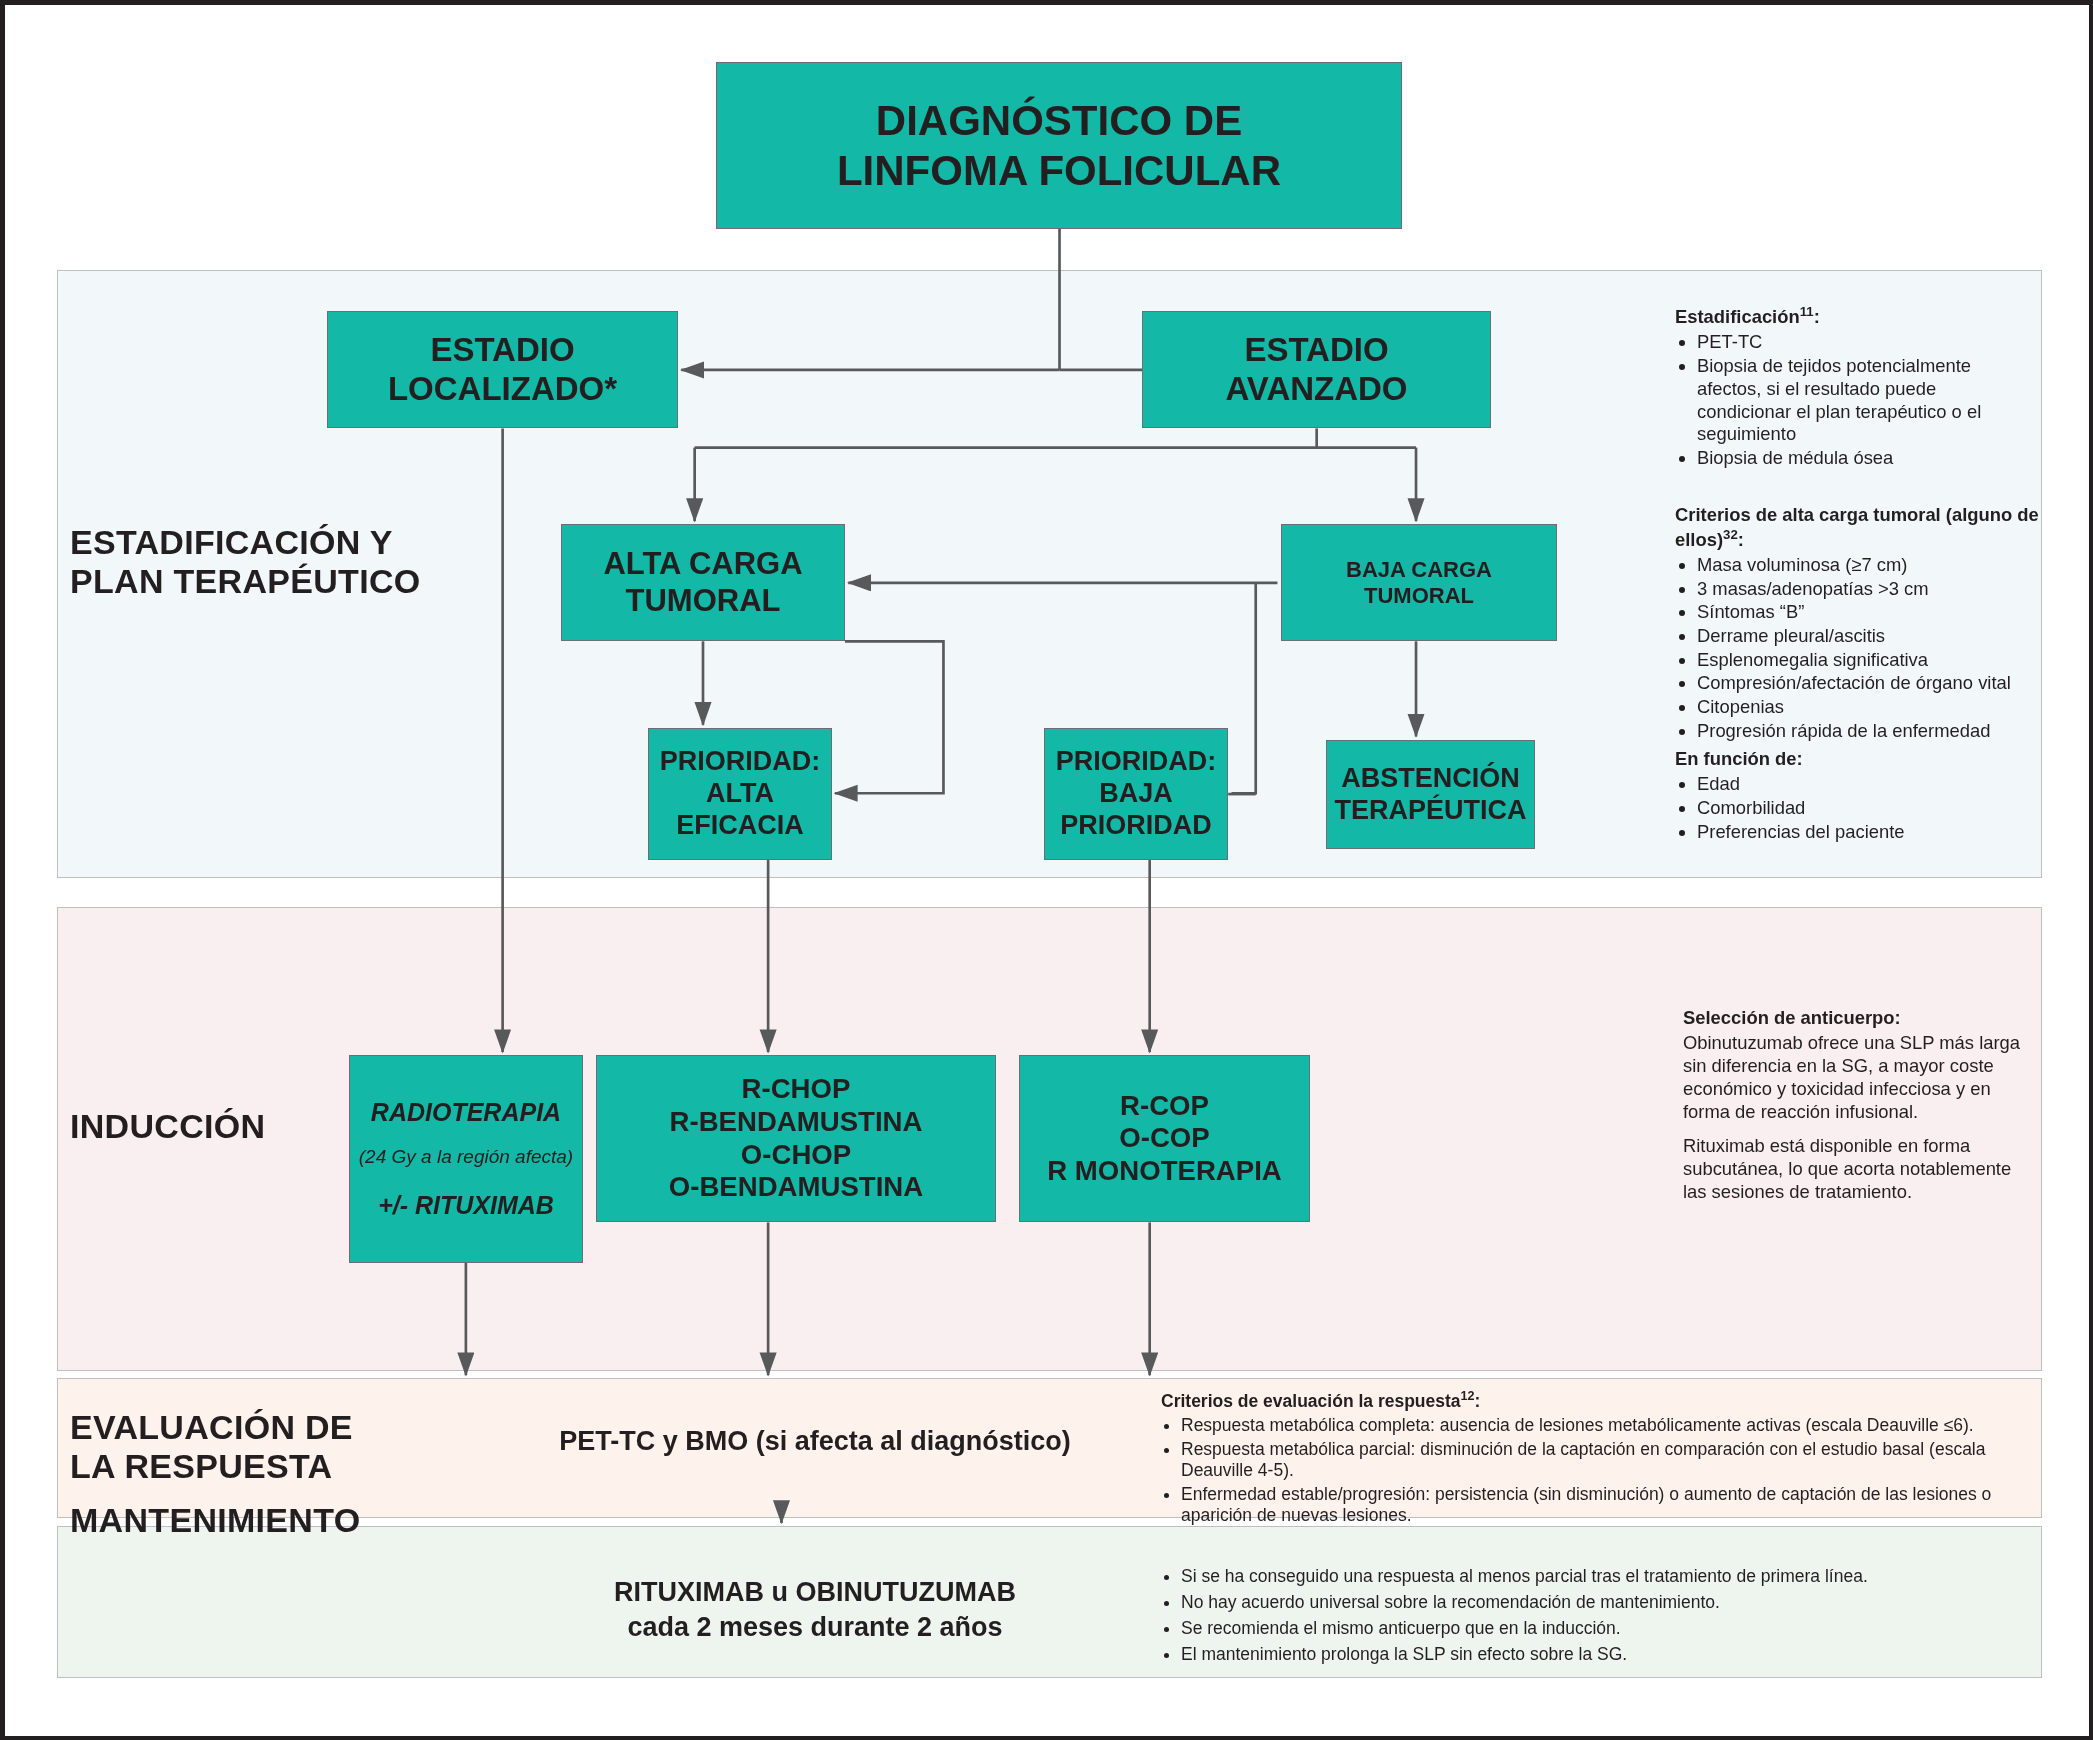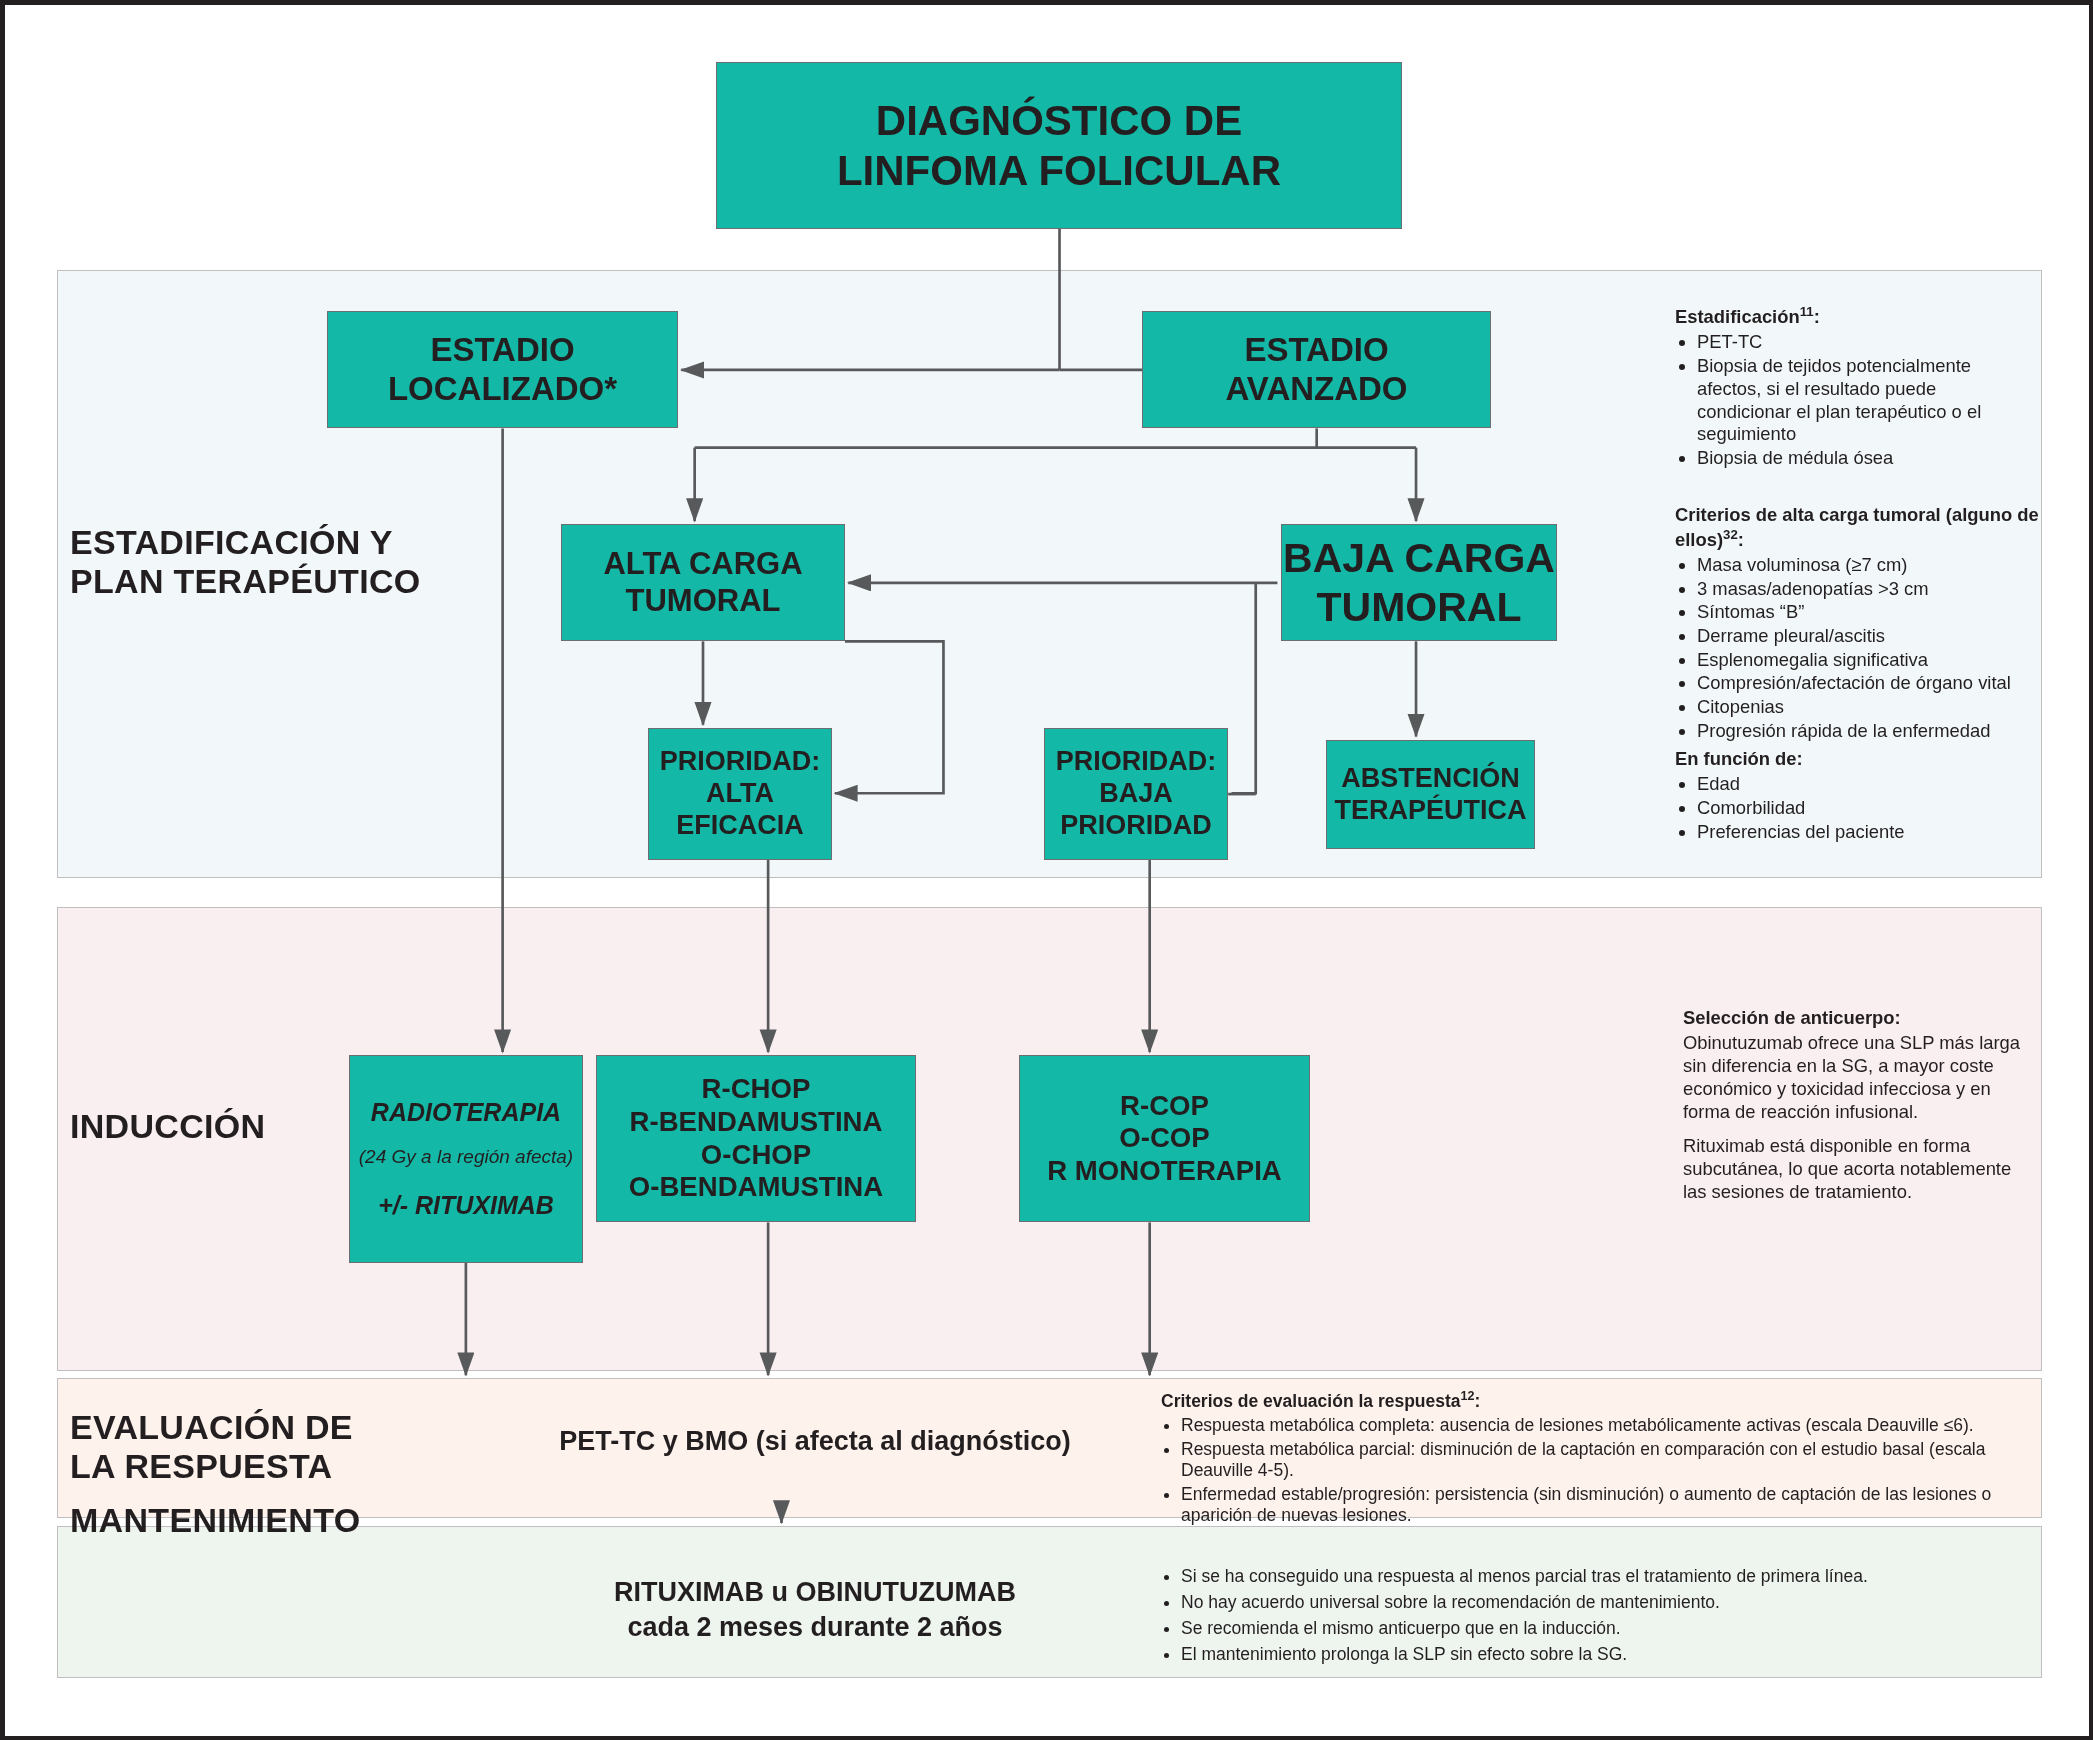--- a/index.html
+++ b/index.html
@@ -89,21 +89,21 @@
   #node-avanzado {
     left: 1137px; top: 306px; width: 349px; height: 117px;
     font-size: 33px;
   }
   #node-alta-carga {
     left: 556px; top: 519px; width: 284px; height: 117px;
     font-size: 31px;
   }
   #node-baja-carga {
     left: 1276px; top: 519px; width: 276px; height: 117px;
-    font-size: 41px;
+    font-size: 22px;
   }
   #node-prioridad-alta {
     left: 643px; top: 723px; width: 184px; height: 132px;
     font-size: 27px;
   }
   #node-prioridad-baja {
     left: 1039px; top: 723px; width: 184px; height: 132px;
     font-size: 27px;
   }
   #node-abstencion {
@@ -115,21 +115,21 @@
     font-size: 24px;
     flex-direction: column;
     justify-content: center;
     padding: 5px 6.7px;
     font-style: italic;
   }
   #node-radioterapia .rt-line1 { font-size: 25px; font-weight: bold; }
   #node-radioterapia .rt-line2 { font-size: 19px; font-weight: normal; margin-top: 19px; }
   #node-radioterapia .rt-line3 { font-size: 25px; font-weight: bold; margin-top: 22px; }
   #node-chop {
-    left: 591px; top: 1050px; width: 320px; height: 167px;
+    left: 591px; top: 1050px; width: 400px; height: 167px;
     font-size: 27.6px;
     flex-direction: column;
   }
   #node-cop {
     left: 1000px; top: 1050px; width: 291px; height: 167px;
     font-size: 27.6px;
     flex-direction: column;
     margin-left: 14px;
   }
   .node .nline { display: block; }

